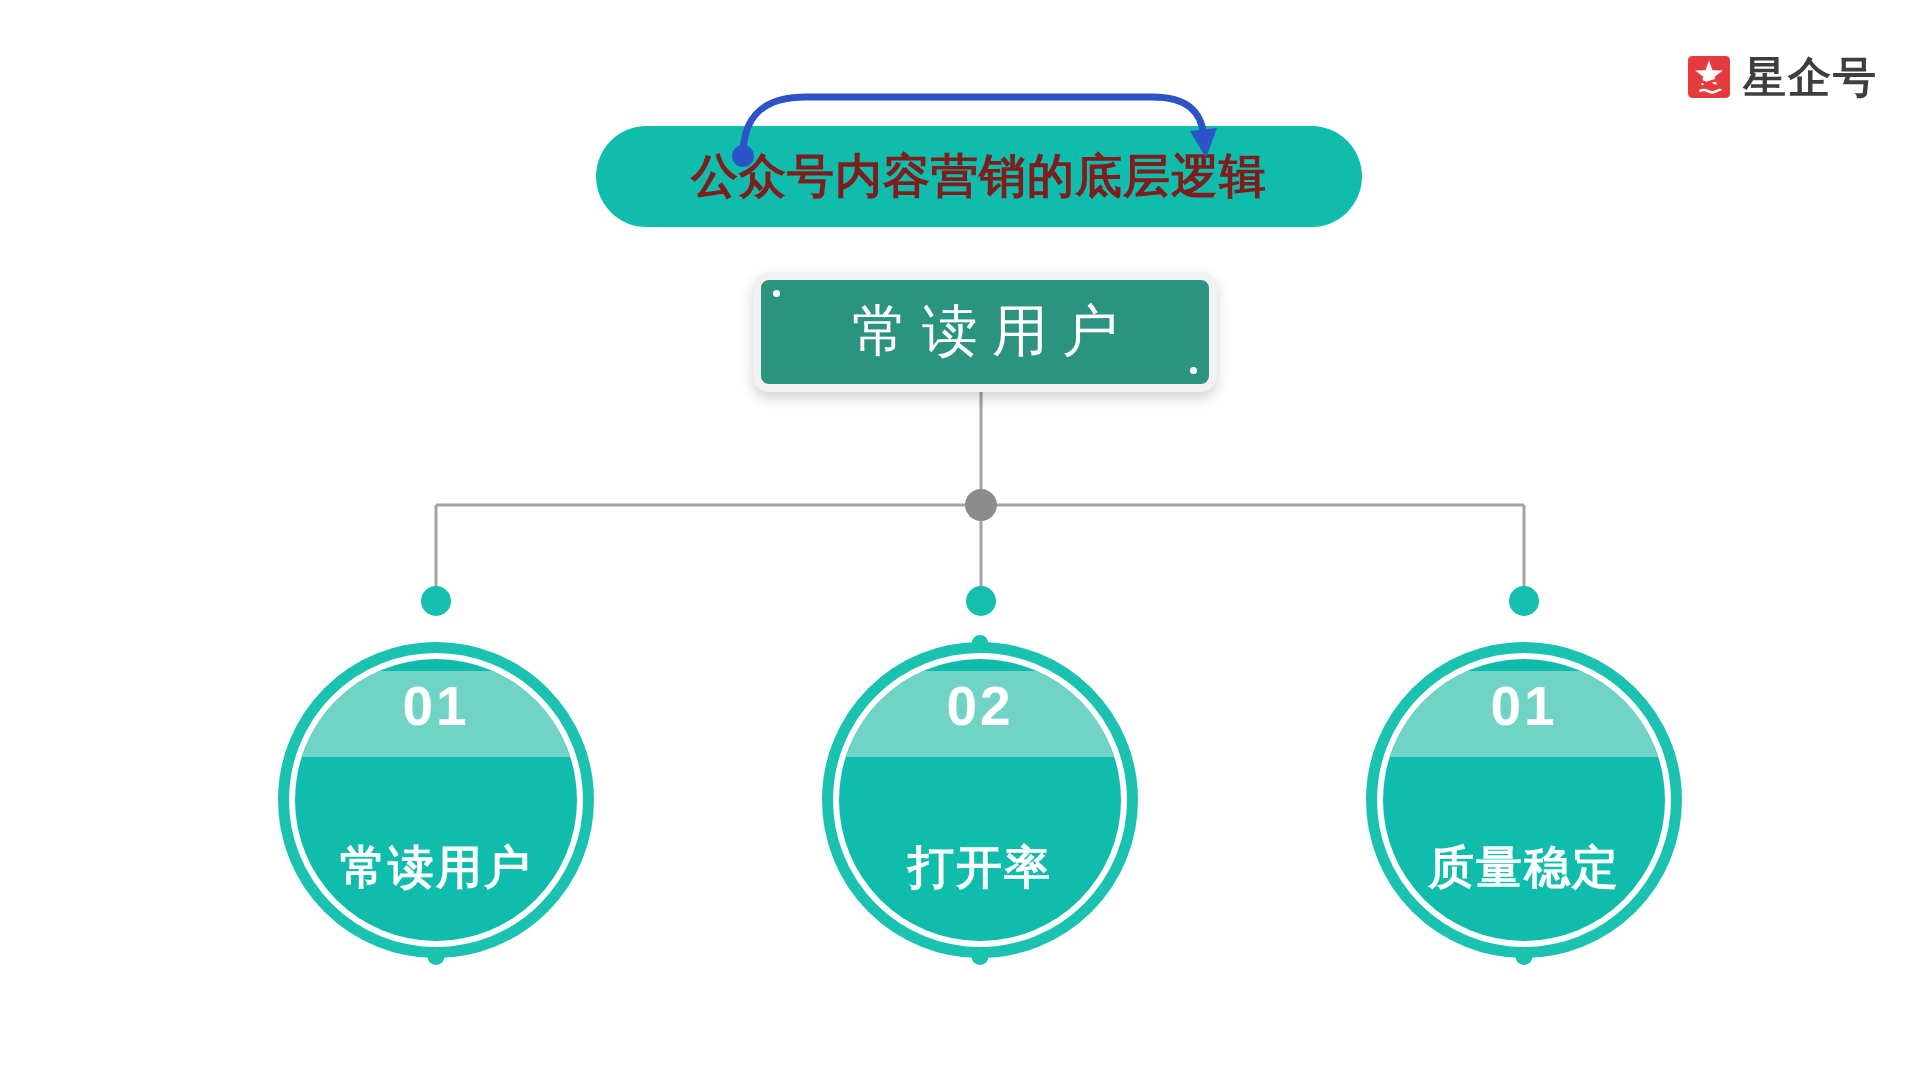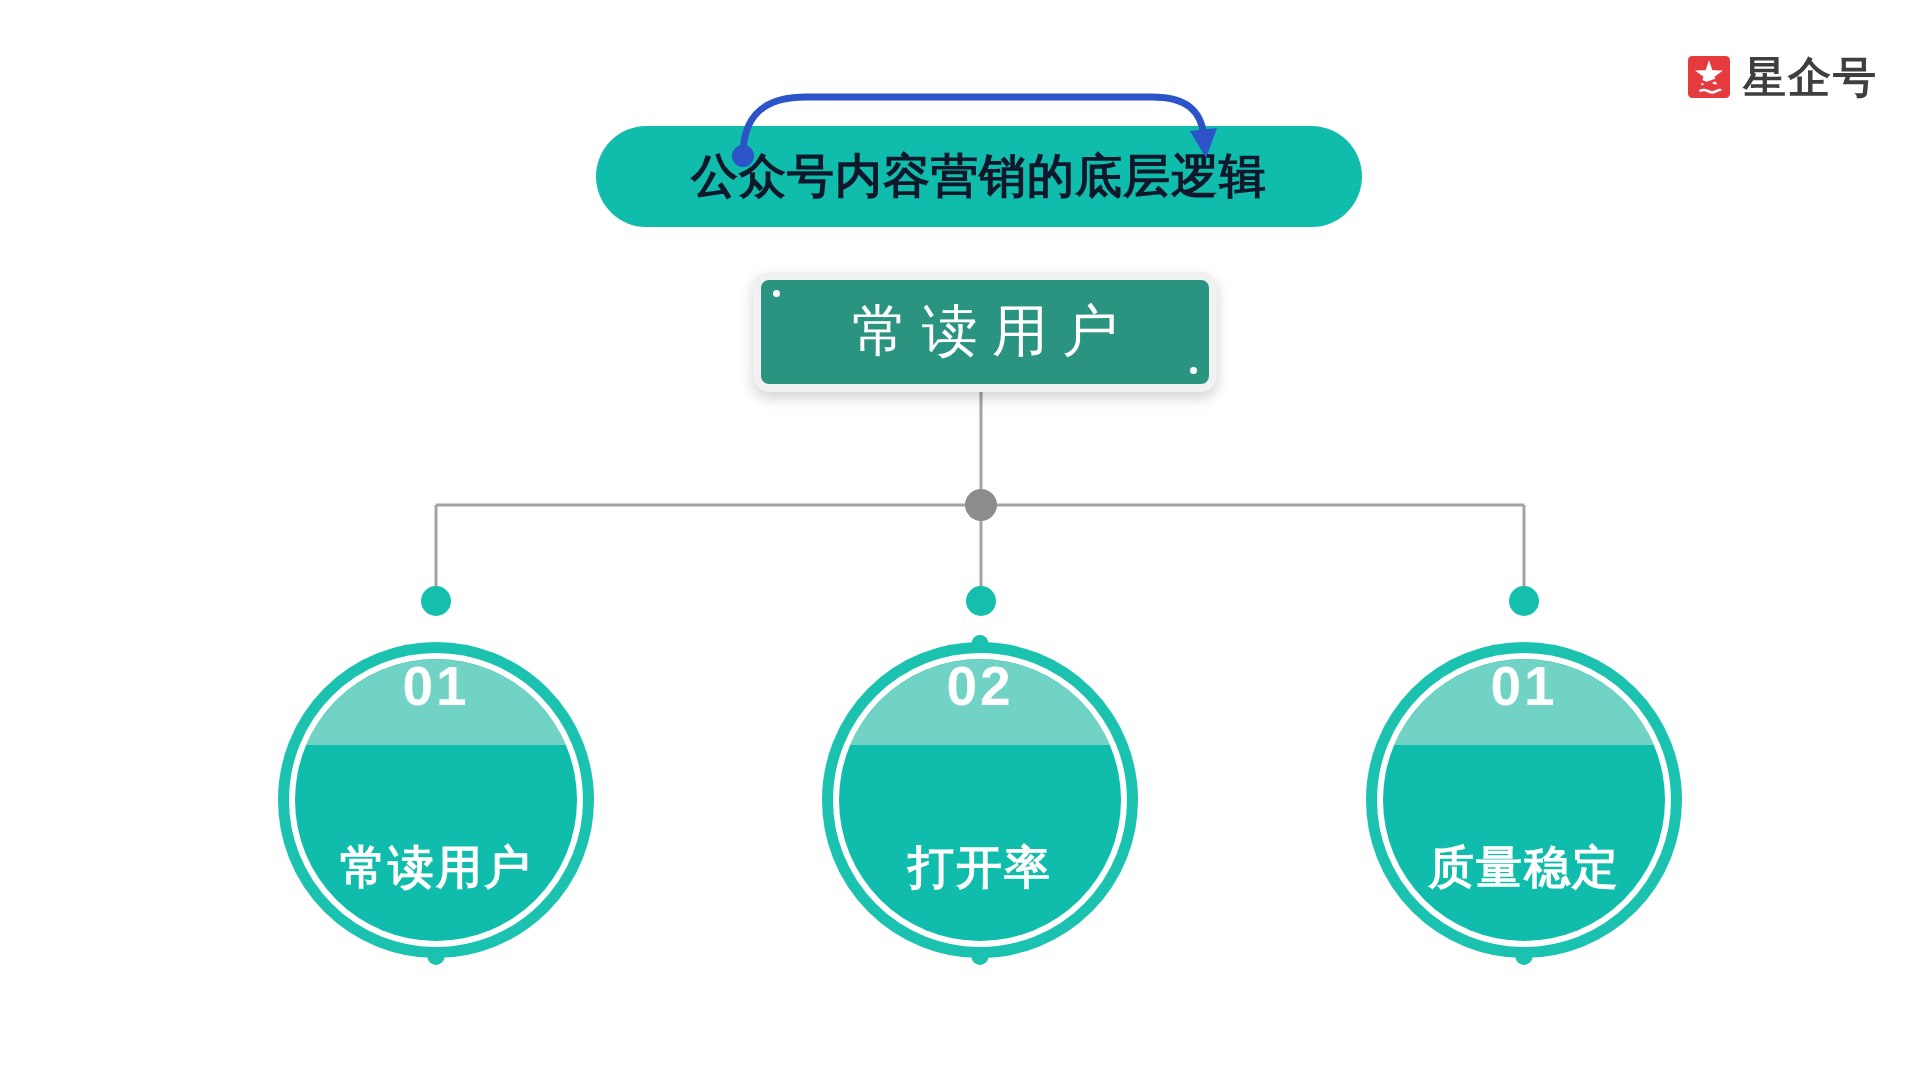--- a/index.html
+++ b/index.html
@@ -13,21 +13,21 @@
   .logo { position:absolute; left:1676px; top:56px; display:flex; align-items:center; gap:13px;margin-left:12px; }
   .logo-icon { width:42px; height:42px; }
   .logo-text { font-size:43px; font-weight:bold; color:var(--logo-text); letter-spacing:2px; line-height:42px; }
 
   
   .pill {
     position:absolute; left:596px; top:126px; width:766px; height:101px;
     background:var(--teal); border-radius:51px;
     display:flex; align-items:center; justify-content:center;
   }
-  .pill span { color:#0f172a; font-size:47px; font-weight:bold; letter-spacing:1px; }
+  .pill span { color:#7f1d1d; font-size:47px; font-weight:bold; letter-spacing:1px; }
 
   
   .root-box {
     position:absolute; left:753px; top:272px; width:464px; height:120px;
     box-sizing:border-box; background:var(--box-green);
     border:8px solid var(--box-frame); border-radius:16px;
     box-shadow:0 6px 14px rgba(0,0,0,0.18);
     display:flex; align-items:center; justify-content:center;
   }
   .root-box span {
@@ -42,23 +42,23 @@
   .node { position:absolute; width:316px; height:316px; top:642px; }
   .node .ring {
     position:absolute; inset:0; border-radius:50%;
     border:11px solid var(--ring-teal); background:#fff; box-sizing:border-box;
   }
   .node .inner {
     position:absolute; left:17px; top:17px; width:282px; height:282px;
     border-radius:50%; background:var(--teal); overflow:hidden;
   }
   .node .cap {
-    position:absolute; top:0; left:0; right:0; height:86px;
+    position:absolute; top:12px; left:0; right:0; height:86px;
     background:var(--teal-light);
-    display:flex; align-items:flex-start; justify-content:center;
+    display:flex; align-items:center; justify-content:center;
   }
   .node .num {
     color:#fff; font-size:55px; font-weight:bold; letter-spacing:3px;
     line-height:1; padding-bottom:15px;
   }
   .node .label {
     position:absolute; top:138px; left:0; width:100%; text-align:center;
     color:#fff; font-size:46px; font-weight:bold; letter-spacing:2px;margin-top:40px;
   }
   .ring-dot {

